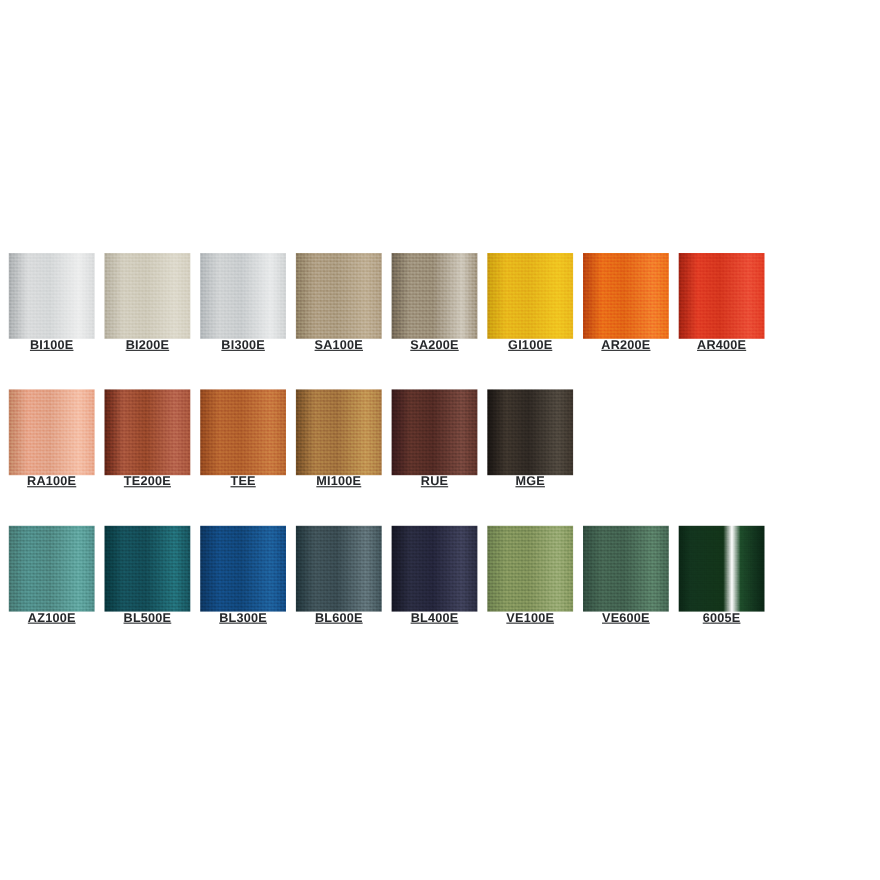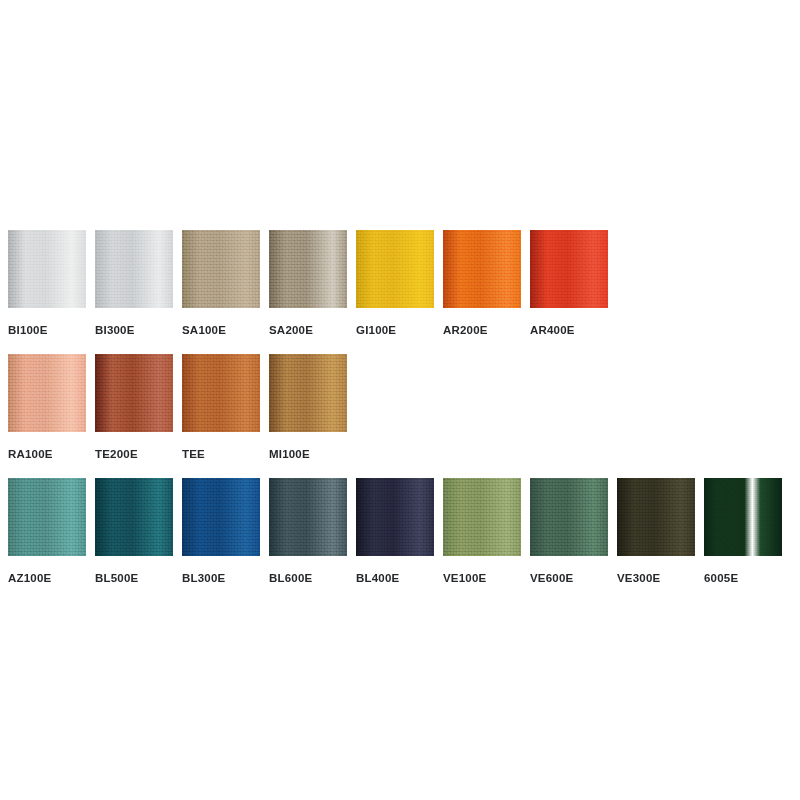--- a/index.html
+++ b/index.html
@@ -85,73 +85,77 @@
 
   
   .swatch-chip.is-glossy .chip-texture {
     opacity: 0.10;
     background-size: 4px 4px, 4px 4px, 7px 7px;
   }
 
   .swatch-label {
     display: block;
     width: 78px;
-    margin-top: 16px;
-    text-align: left;
+    text-align: center;
     font-family: "Liberation Sans", sans-serif;
     font-size: 11.5px;
     font-weight: bold;
     letter-spacing: 0.2px;
     color: #26282b;
     line-height: 13px;
     white-space: nowrap;
+    text-decoration: underline;
   }
 </style>
 </head>
 <body>
 
 <div id="palette-board">
   <div class="swatch-grid">
       <div class="swatch-row"><div class="swatch-cell"><div class="swatch-chip" style="background: linear-gradient(90deg, rgb(167, 171, 173) 0%, rgb(216, 218, 219) 22%, rgb(211, 214, 215) 48%, rgb(236, 237, 237) 82%, rgb(216, 218, 219) 100%);">
             <span class="chip-texture"></span>
-          </div><span class="swatch-label">BI100E</span></div><div class="swatch-cell"><div class="swatch-chip" style="background: linear-gradient(90deg, rgb(176, 181, 184) 0%, rgb(207, 210, 211) 22%, rgb(198, 202, 204) 48%, rgb(231, 233, 234) 82%, rgb(207, 210, 211) 100%);">
+          </div><span class="swatch-label">BI100E</span></div><div class="swatch-cell"><div class="swatch-chip" style="background: linear-gradient(90deg, rgb(179, 173, 156) 0%, rgb(210, 205, 189) 22%, rgb(204, 199, 182) 48%, rgb(220, 216, 202) 82%, rgb(210, 205, 189) 100%);">
+            <span class="chip-texture"></span>
+          </div><span class="swatch-label">BI200E</span></div><div class="swatch-cell"><div class="swatch-chip" style="background: linear-gradient(90deg, rgb(176, 181, 184) 0%, rgb(207, 210, 211) 22%, rgb(198, 202, 204) 48%, rgb(231, 233, 234) 82%, rgb(207, 210, 211) 100%);">
             <span class="chip-texture"></span>
           </div><span class="swatch-label">BI300E</span></div><div class="swatch-cell"><div class="swatch-chip" style="background: linear-gradient(90deg, rgb(138, 122, 95) 0%, rgb(173, 155, 127) 22%, rgb(168, 151, 123) 48%, rgb(189, 172, 144) 82%, rgb(173, 155, 127) 100%);">
             <span class="chip-texture"></span>
           </div><span class="swatch-label">SA100E</span></div><div class="swatch-cell"><div class="swatch-chip" style="background: linear-gradient(90deg, rgb(110, 99, 82) 0%, rgb(156, 143, 121) 22%, rgb(149, 136, 114) 48%, rgb(204, 197, 183) 82%, rgb(156, 143, 121) 100%);">
             <span class="chip-texture"></span>
           </div><span class="swatch-label">SA200E</span></div><div class="swatch-cell"><div class="swatch-chip" style="background: linear-gradient(90deg, rgb(201, 154, 16) 0%, rgb(232, 181, 27) 22%, rgb(226, 174, 24) 48%, rgb(240, 194, 31) 82%, rgb(232, 181, 27) 100%);">
             <span class="chip-texture"></span>
           </div><span class="swatch-label">GI100E</span></div><div class="swatch-cell"><div class="swatch-chip" style="background: linear-gradient(90deg, rgb(184, 65, 15) 0%, rgb(234, 106, 24) 22%, rgb(224, 96, 20) 48%, rgb(243, 121, 42) 82%, rgb(234, 106, 24) 100%);">
             <span class="chip-texture"></span>
           </div><span class="swatch-label">AR200E</span></div><div class="swatch-cell"><div class="swatch-chip" style="background: linear-gradient(90deg, rgb(156, 32, 17) 0%, rgb(224, 58, 35) 22%, rgb(211, 51, 28) 48%, rgb(234, 74, 51) 82%, rgb(224, 58, 35) 100%);">
             <span class="chip-texture"></span>
           </div><span class="swatch-label">AR400E</span></div></div>
       <div class="swatch-row"><div class="swatch-cell"><div class="swatch-chip" style="background: linear-gradient(90deg, rgb(192, 127, 96) 0%, rgb(232, 163, 135) 22%, rgb(224, 158, 130) 48%, rgb(245, 189, 164) 82%, rgb(232, 163, 135) 100%);">
             <span class="chip-texture"></span>
           </div><span class="swatch-label">RA100E</span></div><div class="swatch-cell"><div class="swatch-chip" style="background: linear-gradient(90deg, rgb(92, 33, 20) 0%, rgb(164, 82, 58) 22%, rgb(146, 68, 40) 48%, rgb(180, 96, 74) 82%, rgb(164, 82, 58) 100%);">
             <span class="chip-texture"></span>
           </div><span class="swatch-label">TE200E</span></div><div class="swatch-cell"><div class="swatch-chip" style="background: linear-gradient(90deg, rgb(143, 69, 29) 0%, rgb(181, 98, 47) 22%, rgb(173, 91, 42) 48%, rgb(199, 116, 61) 82%, rgb(181, 98, 47) 100%);">
             <span class="chip-texture"></span>
           </div><span class="swatch-label">TEE</span></div><div class="swatch-cell"><div class="swatch-chip" style="background: linear-gradient(90deg, rgb(109, 74, 36) 0%, rgb(168, 119, 65) 22%, rgb(156, 108, 58) 48%, rgb(192, 144, 79) 82%, rgb(168, 119, 65) 100%);">
             <span class="chip-texture"></span>
-          </div><span class="swatch-label">MI100E</span></div></div>
+          </div><span class="swatch-label">MI100E</span></div><div class="swatch-cell"><div class="swatch-chip" style="background: linear-gradient(90deg, rgb(54, 24, 26) 0%, rgb(90, 48, 40) 22%, rgb(78, 40, 34) 48%, rgb(112, 67, 58) 82%, rgb(90, 48, 40) 100%);">
+            <span class="chip-texture"></span>
+          </div><span class="swatch-label">RUE</span></div><div class="swatch-cell"><div class="swatch-chip" style="background: linear-gradient(90deg, rgb(22, 18, 16) 0%, rgb(58, 50, 42) 22%, rgb(44, 38, 33) 48%, rgb(75, 68, 59) 82%, rgb(58, 50, 42) 100%);">
+            <span class="chip-texture"></span>
+          </div><span class="swatch-label">MGE</span></div></div>
       <div class="swatch-row"><div class="swatch-cell"><div class="swatch-chip" style="background: linear-gradient(90deg, rgb(68, 115, 110) 0%, rgb(77, 138, 134) 22%, rgb(76, 131, 126) 48%, rgb(93, 163, 157) 82%, rgb(77, 138, 134) 100%);">
             <span class="chip-texture"></span>
           </div><span class="swatch-label">AZ100E</span></div><div class="swatch-cell"><div class="swatch-chip" style="background: linear-gradient(90deg, rgb(7, 52, 58) 0%, rgb(21, 78, 88) 22%, rgb(18, 71, 81) 48%, rgb(33, 107, 116) 82%, rgb(21, 78, 88) 100%);">
             <span class="chip-texture"></span>
           </div><span class="swatch-label">BL500E</span></div><div class="swatch-cell"><div class="swatch-chip" style="background: linear-gradient(90deg, rgb(12, 51, 92) 0%, rgb(18, 72, 126) 22%, rgb(16, 66, 115) 48%, rgb(28, 91, 150) 82%, rgb(18, 72, 126) 100%);">
             <span class="chip-texture"></span>
           </div><span class="swatch-label">BL300E</span></div><div class="swatch-cell"><div class="swatch-chip" style="background: linear-gradient(90deg, rgb(31, 50, 56) 0%, rgb(61, 79, 85) 22%, rgb(54, 71, 77) 48%, rgb(92, 110, 116) 82%, rgb(61, 79, 85) 100%);">
             <span class="chip-texture"></span>
           </div><span class="swatch-label">BL600E</span></div><div class="swatch-cell"><div class="swatch-chip" style="background: linear-gradient(90deg, rgb(20, 21, 34) 0%, rgb(40, 42, 62) 22%, rgb(34, 35, 56) 48%, rgb(59, 61, 85) 82%, rgb(40, 42, 62) 100%);">
             <span class="chip-texture"></span>
           </div><span class="swatch-label">BL400E</span></div><div class="swatch-cell"><div class="swatch-chip" style="background: linear-gradient(90deg, rgb(102, 120, 74) 0%, rgb(126, 145, 89) 22%, rgb(121, 139, 85) 48%, rgb(147, 166, 110) 82%, rgb(126, 145, 89) 100%);">
             <span class="chip-texture"></span>
           </div><span class="swatch-label">VE100E</span></div><div class="swatch-cell"><div class="swatch-chip" style="background: linear-gradient(90deg, rgb(47, 74, 61) 0%, rgb(66, 97, 79) 22%, rgb(62, 92, 75) 48%, rgb(85, 122, 99) 82%, rgb(66, 97, 79) 100%);">
             <span class="chip-texture"></span>
-          </div><span class="swatch-label">VE600E</span></div><div class="swatch-cell"><div class="swatch-chip" style="background: linear-gradient(90deg, rgb(29, 28, 18) 0%, rgb(53, 51, 34) 22%, rgb(47, 45, 30) 48%, rgb(70, 67, 46) 82%, rgb(53, 51, 34) 100%);">
-            <span class="chip-texture"></span>
-          </div><span class="swatch-label">VE300E</span></div><div class="swatch-cell"><div class="swatch-chip is-glossy" style="background: linear-gradient(90deg, rgb(10, 36, 20) 0%, rgb(18, 51, 29) 14%, rgb(18, 51, 24) 52%, rgba(255, 255, 255, 0.28) 62%, rgb(29, 74, 41) 72%, rgb(18, 51, 29) 88%, rgb(10, 36, 20) 100%);">
+          </div><span class="swatch-label">VE600E</span></div><div class="swatch-cell"><div class="swatch-chip is-glossy" style="background: linear-gradient(90deg, rgb(10, 36, 20) 0%, rgb(18, 51, 29) 14%, rgb(18, 51, 24) 52%, rgba(255, 255, 255, 0.28) 62%, rgb(29, 74, 41) 72%, rgb(18, 51, 29) 88%, rgb(10, 36, 20) 100%);">
             <span class="chip-texture"></span>
           </div><span class="swatch-label">6005E</span></div></div>
     </div>
 </div>
 
 </body></html>

